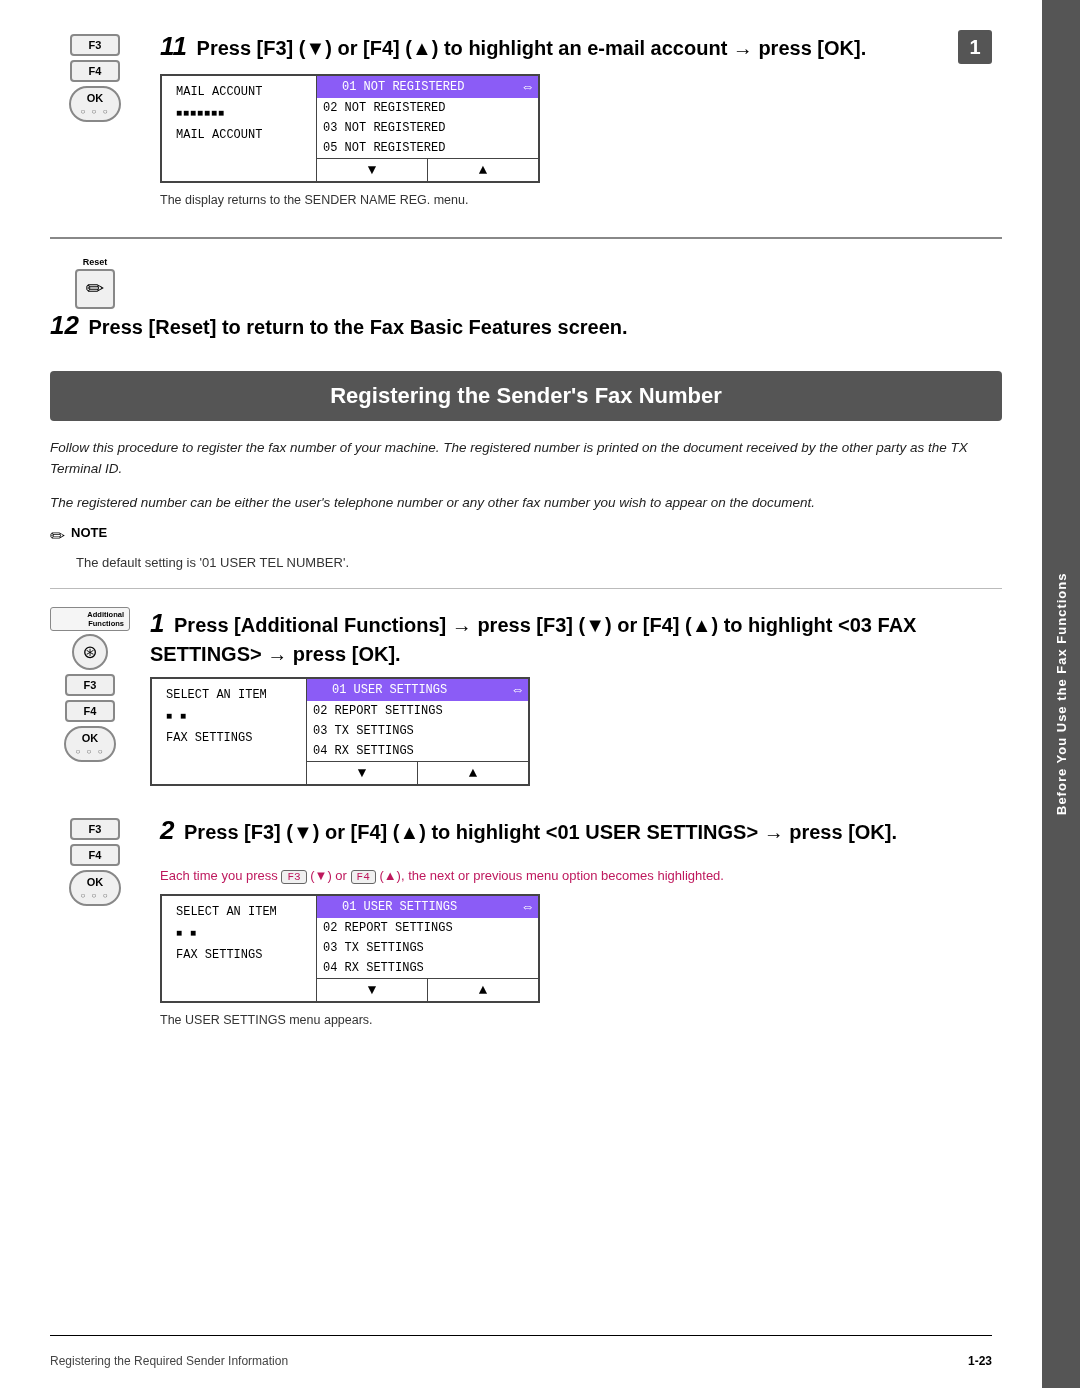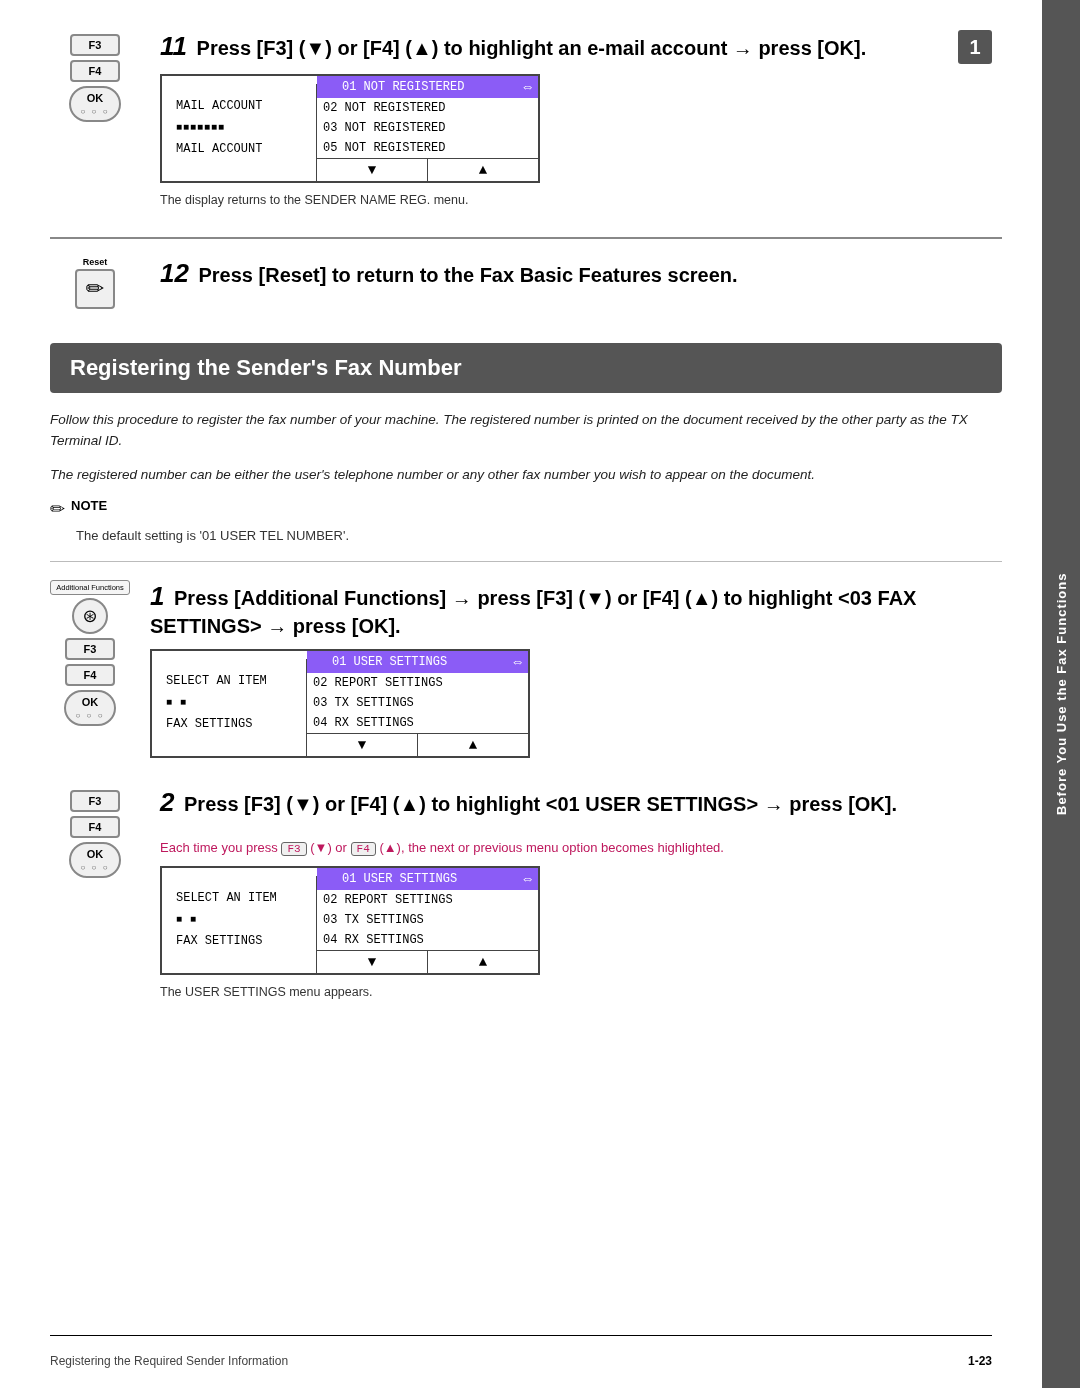--- a/index.html
+++ b/index.html
@@ -109,23 +109,22 @@
       margin: 10px 0;
       display: flex;
       flex-direction: row;
       width: 380px;
       font-family: 'Courier New', monospace;
       font-size: 12px;
     }
 
     .lcd-left {
       width: 155px;
-      padding: 12px 8px;
+      padding: 6px 8px;
       border-right: 1px solid #444;
-      margin-top: 8px;
     }
 
     .lcd-right {
       flex: 1;
       padding: 0;
     }
 
     .lcd-row {
       padding: 3px 6px;
       display: flex;
@@ -176,20 +175,21 @@
     
     .section-divider {
       height: 2px;
       background: #888;
       margin: 18px 0;
     }
 
     
     .step12-section {
       display: flex;
+      flex-direction: column;
       margin-bottom: 16px;
       align-items: flex-start;
     }
 
     .reset-button-box {
       width: 90px;
       flex-shrink: 0;
       margin-right: 20px;
       display: flex;
       flex-direction: column;
@@ -215,21 +215,22 @@
     }
 
     
     .section-banner {
       background: #555;
       color: #fff;
       padding: 12px 20px;
       font-size: 22px;
       font-weight: bold;
       border-radius: 4px;
-      margin: 34px 0 16px 0;
+      margin: 18px 0 16px 0;
+      text-align: center;
     }
 
     
     .body-text {
       font-size: 13.5px;
       line-height: 1.6;
       margin-bottom: 12px;
       color: #222;
       font-style: italic;
     }
@@ -272,21 +273,21 @@
       display: flex;
       flex-direction: column;
       align-items: center;
     }
 
     .add-func-label-box {
       border: 1.5px solid #888;
       border-radius: 3px;
       padding: 2px 5px;
       font-size: 7.5px;
-      font-weight: normal;
+      font-weight: bold;
       text-align: right;
       margin-bottom: 3px;
       background: #f5f5f5;
       line-height: 1.2;
     }
 
     .add-func-icon {
       width: 36px;
       height: 36px;
       border: 2px solid #888;

